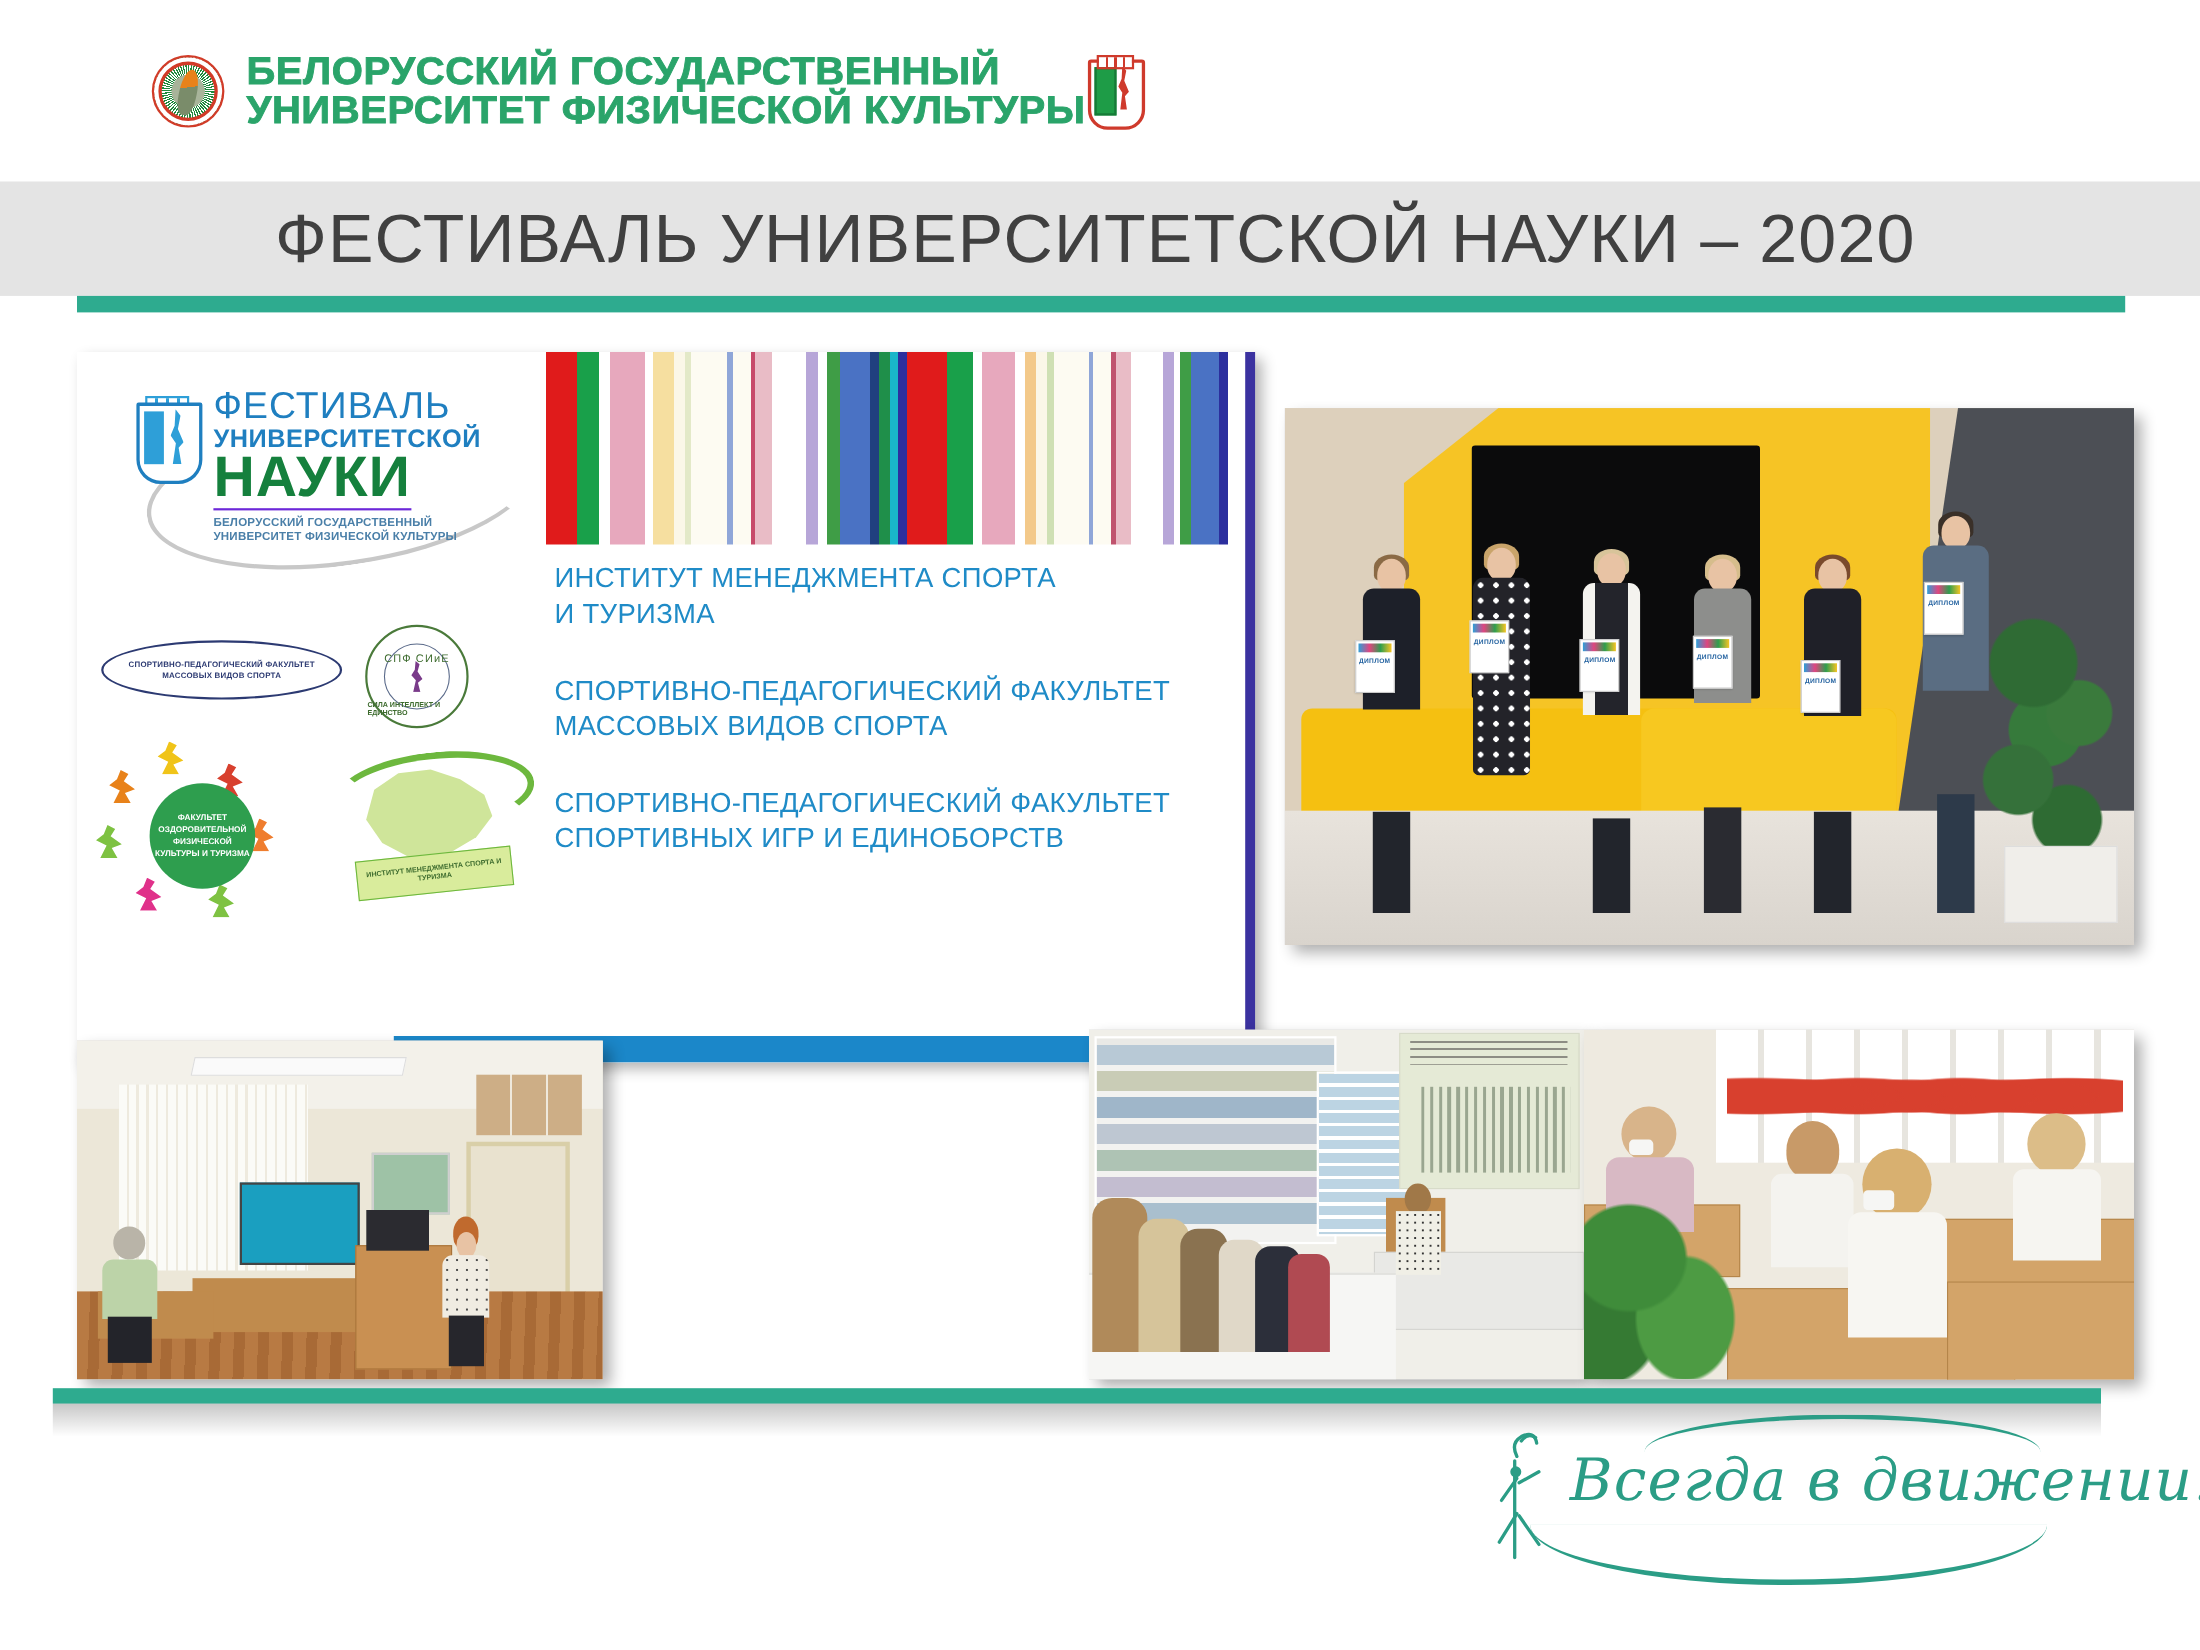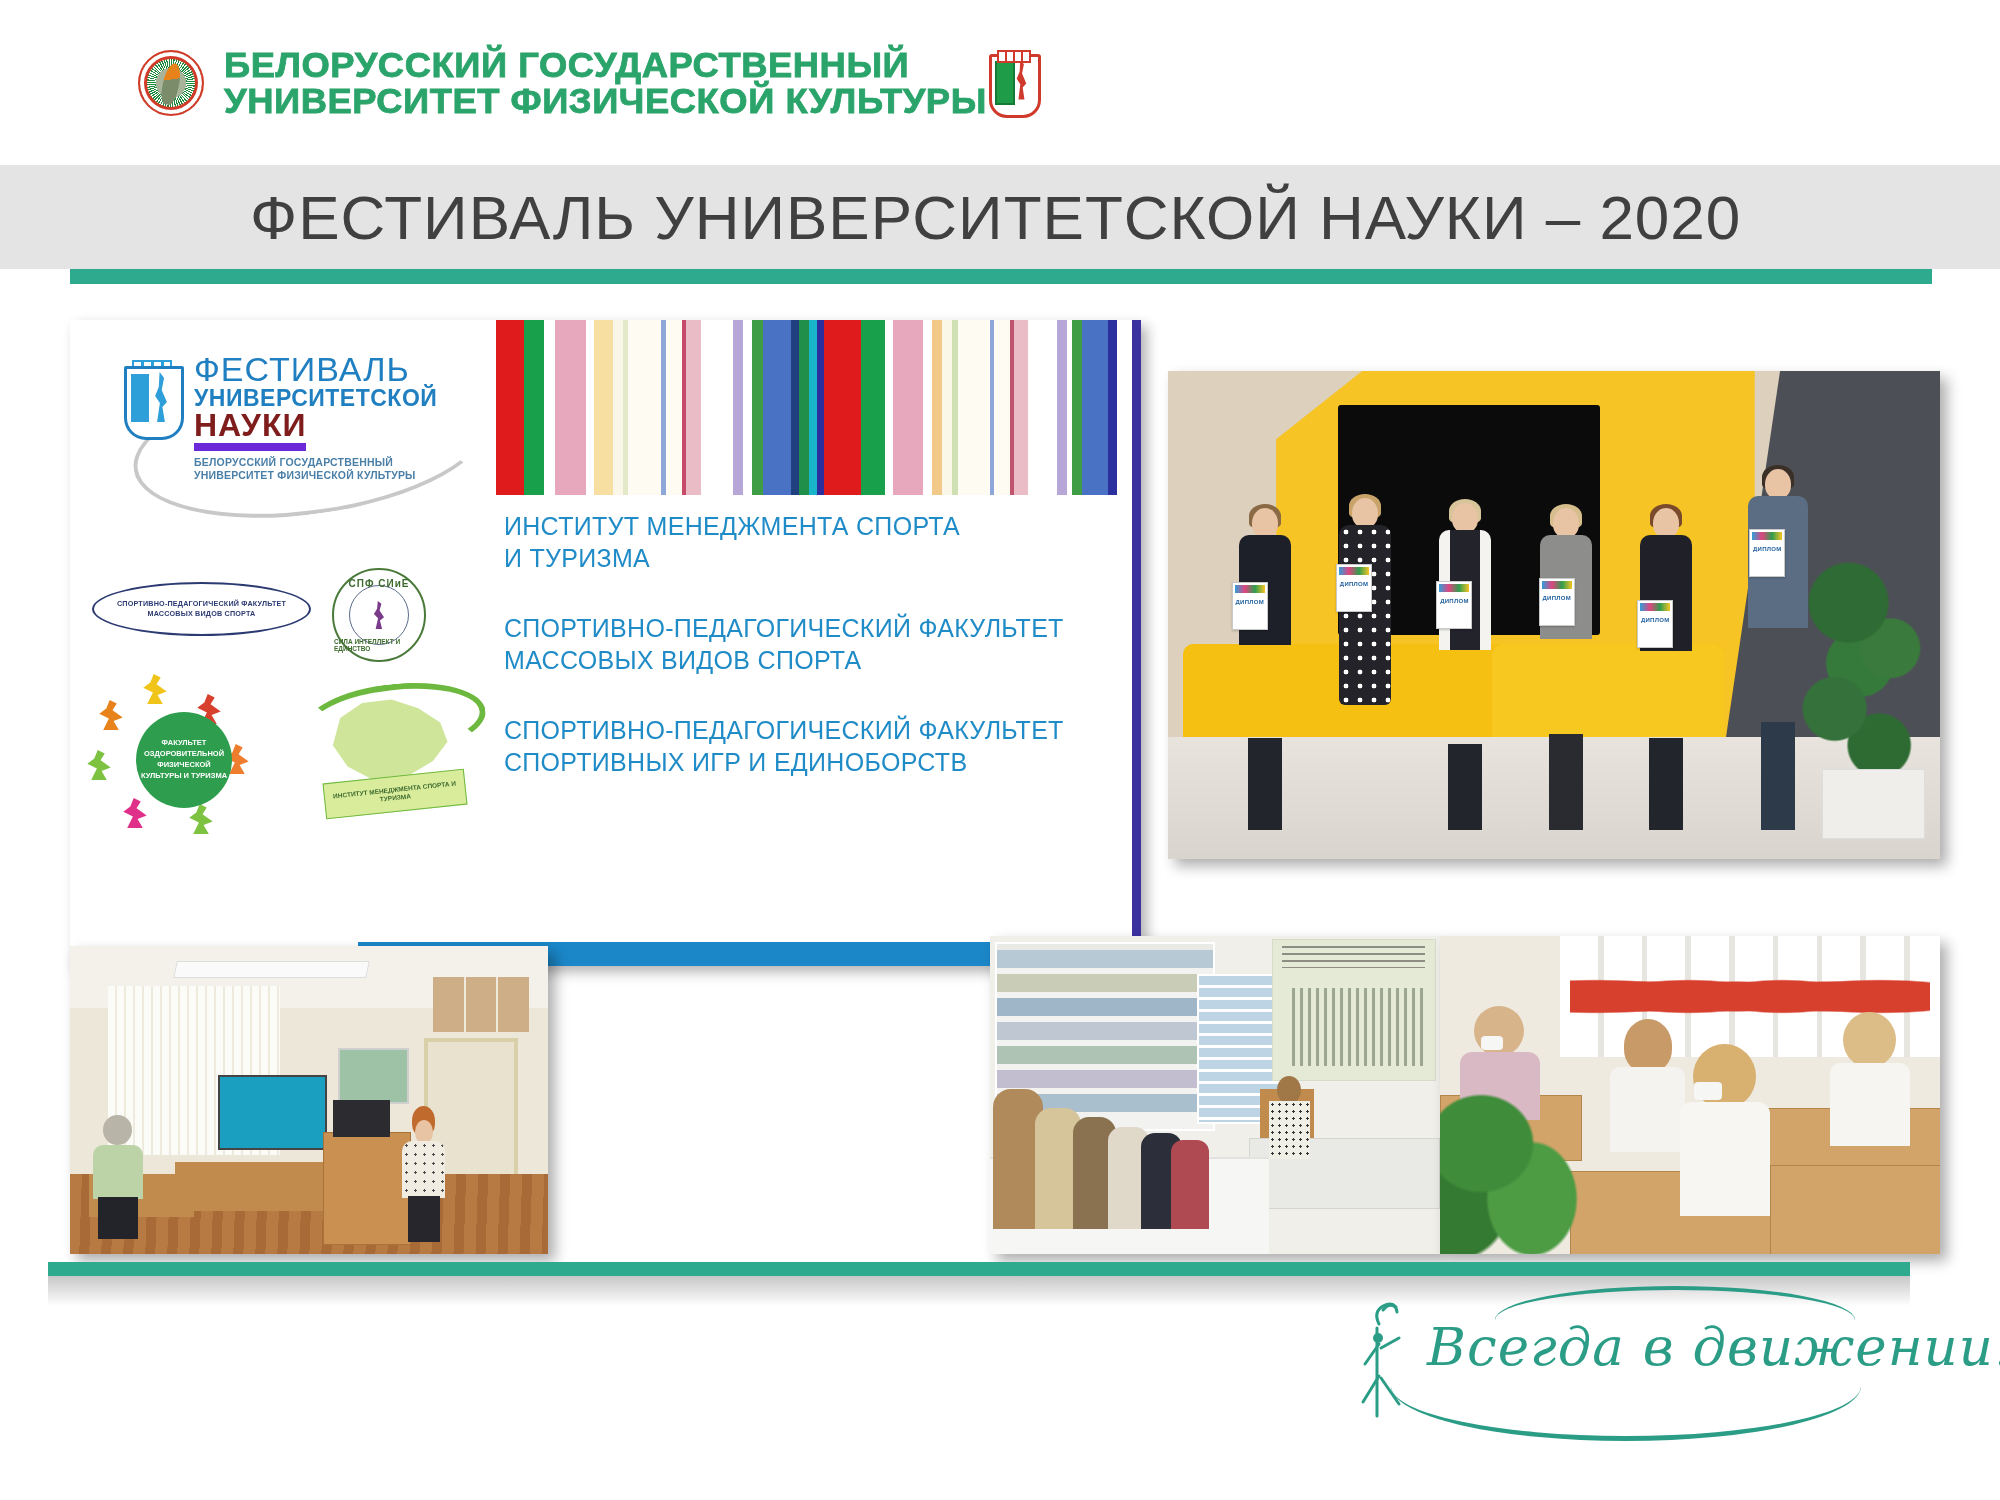--- a/index.html
+++ b/index.html
@@ -184,22 +184,22 @@
     clip-path:polygon(40% 0,72% 12%,55% 36%,92% 60%,60% 70%,78% 100%,22% 100%,42% 62%,8% 48%,34% 30%);
   }
   .fest-shield .tp{
     position:absolute;left:10px;top:2px;width:36px;height:10px;
     background:repeating-linear-gradient(90deg,#ffffff 0 7px,#2e9fd8 7px 10px);
     border:2px solid #2e9fd8;
   }
   .fest-words{position:absolute;left:72px;top:0;width:258px;}
   .fw1{font-size:34px;font-weight:normal;color:#1f7fc0;letter-spacing:1px;line-height:1;}
   .fw2{font-size:23px;font-weight:bold;color:#1f7fc0;letter-spacing:.5px;line-height:1.05;}
-  .fw3{font-size:32px;font-weight:bold;color:#7f1d1d;letter-spacing:1px;line-height:.95;
-       border-bottom:8px solid #6d28d9;padding-bottom:2px;display:inline-block;}
+  .fw3{font-size:52px;font-weight:bold;color:#15803d;letter-spacing:1px;line-height:.95;
+       border-bottom:2px solid #6d28d9;padding-bottom:2px;display:inline-block;}
   .fw-sub{font-size:10.5px;font-weight:bold;color:#4a7fa8;line-height:1.25;margin-top:5px;letter-spacing:.2px;}
   .swoosh{
     position:absolute;left:10px;top:24px;width:350px;height:130px;
     border:4px solid #c8c8c8;border-radius:50%;
     border-top-color:transparent;border-right-color:transparent;
     transform:rotate(-8deg);pointer-events:none;
   }
 
   
   .date-band{
@@ -223,21 +223,21 @@
     display:flex;align-items:center;justify-content:center;
   }
   .emb-sine .inner{
     width:58px;height:58px;border-radius:50%;border:1.5px solid #5a6a8a;
     display:flex;align-items:center;justify-content:center;
   }
   .emb-sine .man{
     width:12px;height:28px;background:#7a3b8a;
     clip-path:polygon(40% 0,70% 10%,55% 34%,92% 58%,58% 70%,76% 100%,22% 100%,42% 62%,8% 46%,34% 28%);
   }
-  .emb-sine .arcT{position:absolute;top:8px;font-size:10px;color:#3d6b2e;font-weight:bold;letter-spacing:1px;}
+  .emb-sine .arcT{position:absolute;top:24px;font-size:10px;color:#3d6b2e;font-weight:normal;letter-spacing:1px;}
   .emb-sine .arcB{position:absolute;bottom:8px;font-size:6.5px;color:#3d6b2e;font-weight:bold;}
   .emb-fofk{
     left:14px;top:352px;width:200px;height:175px;
   }
   .emb-fofk .circ{
     position:absolute;left:52px;top:40px;width:96px;height:96px;border-radius:50%;
     background:#2e9e4e;display:flex;align-items:center;justify-content:center;text-align:center;
   }
   .emb-fofk .circ span{color:#ffffff;font-size:7.5px;font-weight:bold;line-height:1.45;}
   .figure{position:absolute;width:26px;height:30px;}

